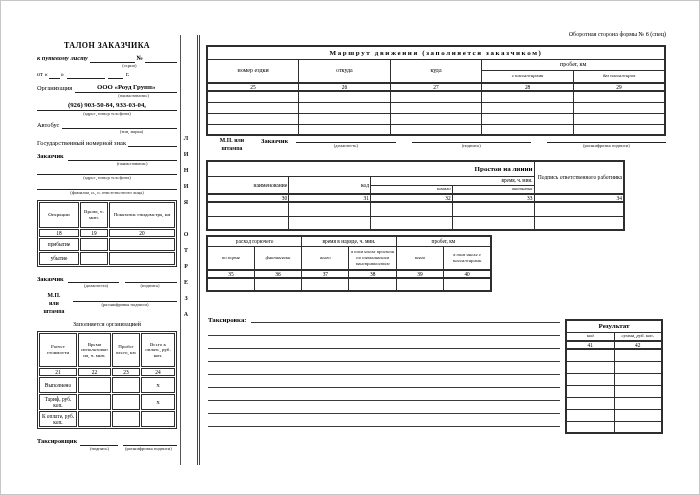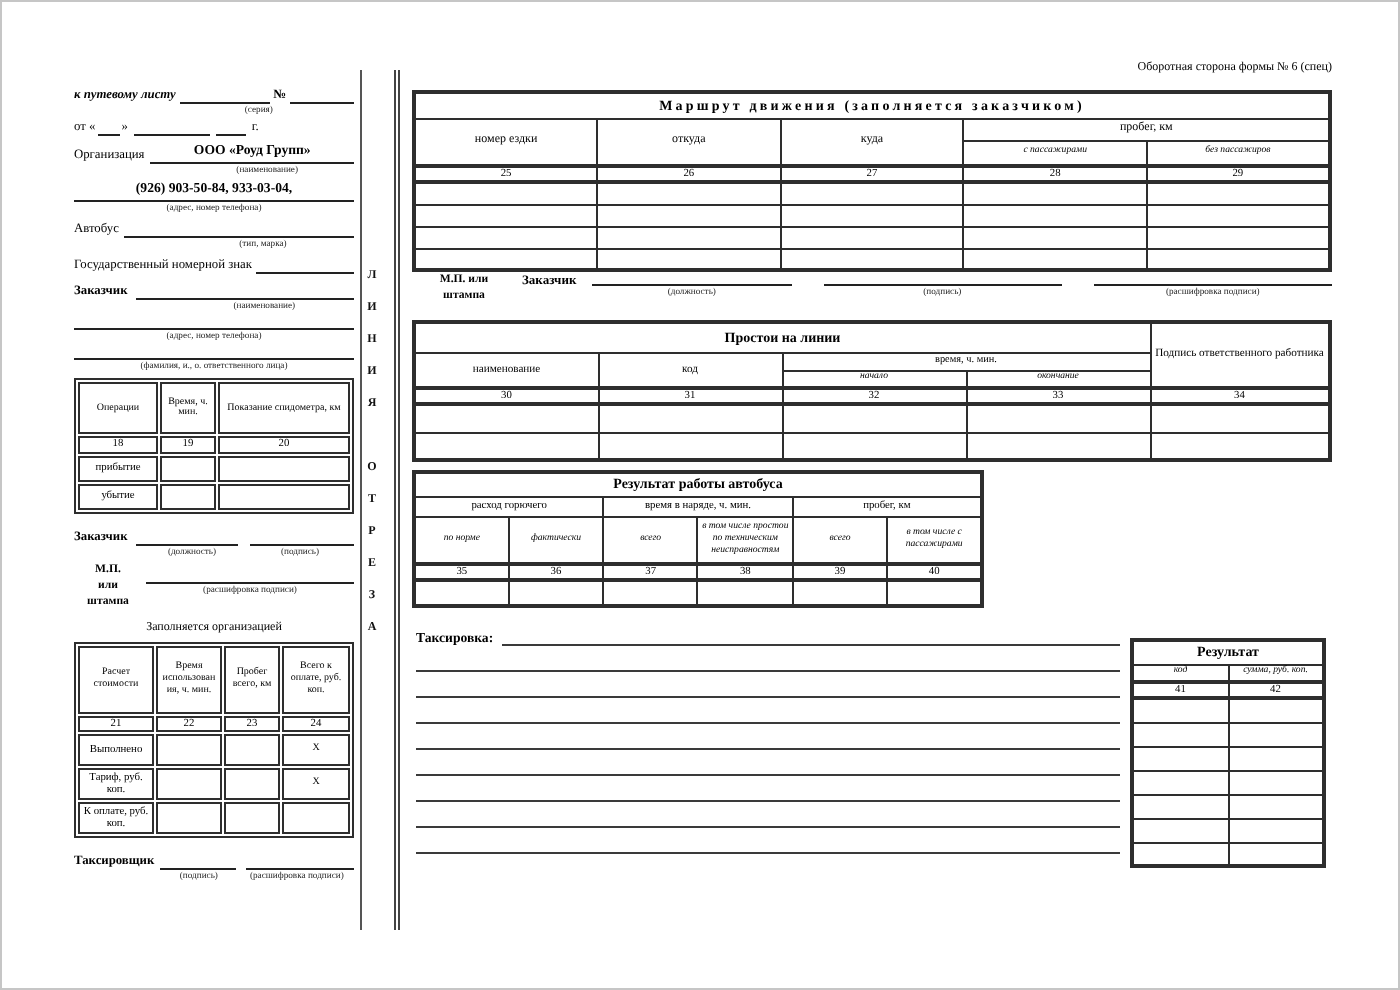--- a/index.html
+++ b/index.html
@@ -36,21 +36,21 @@
   .nums td { font-size:5.4px; height:8px; border-top:2px solid #2e2e2e; border-bottom:2px solid #2e2e2e; }
   
   .tbl-l { border-collapse:separate; border-spacing:1.5px; border:1px solid #2e2e2e; font-size:5px; }
   .tbl-l .nums td { border:1px solid #2e2e2e; height:7px; }
   .tbl-l td { border:1px solid #2e2e2e; }
 
   
   .note { position:absolute; top:30px; left:430px; width:235px; text-align:right; font-size:6px; }
   .route { position:absolute; left:205px; top:44px; width:460px; }
   .mp-row { position:absolute; left:216px; top:136px; width:449px; display:flex; align-items:flex-start; font-size:6.2px; }
-  .downtime { position:absolute; left:205px; top:159px; width:460px; }
+  .downtime { position:absolute; left:205px; top:159px; width:419px;text-align:right; }
   .result { position:absolute; left:205px; top:234px; width:286px; }
   .taxation { position:absolute; left:207px; top:314px; width:352px; font-size:7px; }
   .tax-line { border-bottom:1.5px solid #3a3a3a; height:13px; }
   .salary { position:absolute; left:564px; top:318px; width:98px; }
 
   
   .vline  { position:absolute; top:34px; height:430px; width:0; border-left:1px solid #555; }
   .vline2 { position:absolute; top:34px; height:430px; width:3px; border-left:1px solid #444; border-right:1px solid #444; }
   .cut-text {
     position:absolute; left:182px; top:134px; height:240px;
@@ -61,20 +61,21 @@
   .h11 td { height:11px; } .h13 td { height:13px; } .h14 td { height:14px; }
   .h16 td { height:16px; } .h12 td { height:12px; }
   .rl { font-size:5.4px; }
 </style>
 </head>
 <body>
 
 <div class="page">
 
   <div class="talon">
+    <div class="t-title">ТАЛОН ЗАКАЗЧИКА</div>
 
     <div class="row" style="margin-top:3px">
       <span class="bi">к путевому листу</span>
       <span class="blank" style="flex:1;margin:0 2px"></span>
       <span class="b">№</span>
       <span class="blank" style="width:32px;margin-left:2px"></span>
     </div>
     <div class="cap" style="margin-left:52%;width:28%">(серия)</div>
 
     <div class="row" style="margin-top:2px">
@@ -320,23 +321,20 @@
           <td></td>
           <td></td>
           <td></td>
           <td></td>
         </tr>
   </tbody>
     </table>
 
   <table class="tbl tbl-r result">
     <tbody>
-        <tr>
-      <td colspan="6" class="tbl-title" style="height:12px">Результат работы автобуса</td>
-    </tr>
     <tr>
       <td colspan="2" style="font-size:5.4px;height:10px">расход горючего</td>
       <td colspan="2" style="font-size:5.4px">время в наряде, ч. мин.</td>
       <td colspan="2" style="font-size:5.4px">пробег, км</td>
     </tr>
     <tr>
       <td class="sub" style="width:52px;height:24px">по норме</td>
       <td class="sub" style="width:52px">фактически</td>
       <td class="sub" style="width:36px">всего</td>
       <td class="sub" style="width:58px">в том числе простои по техническим неисправностям</td>

